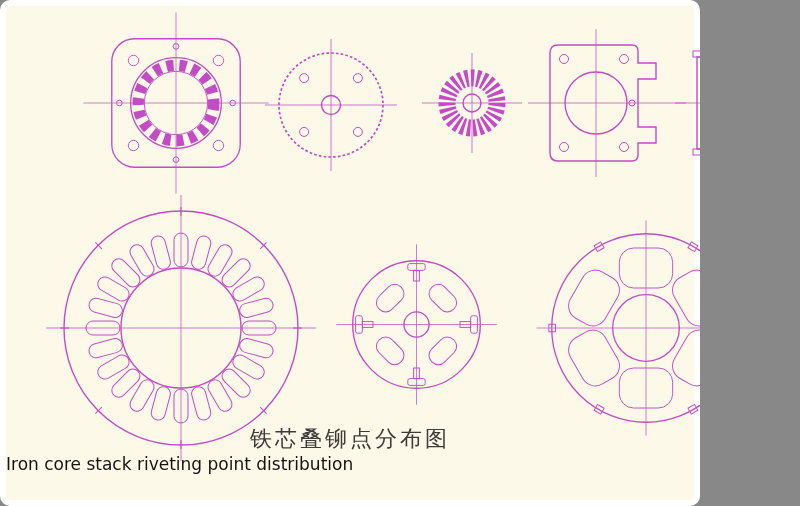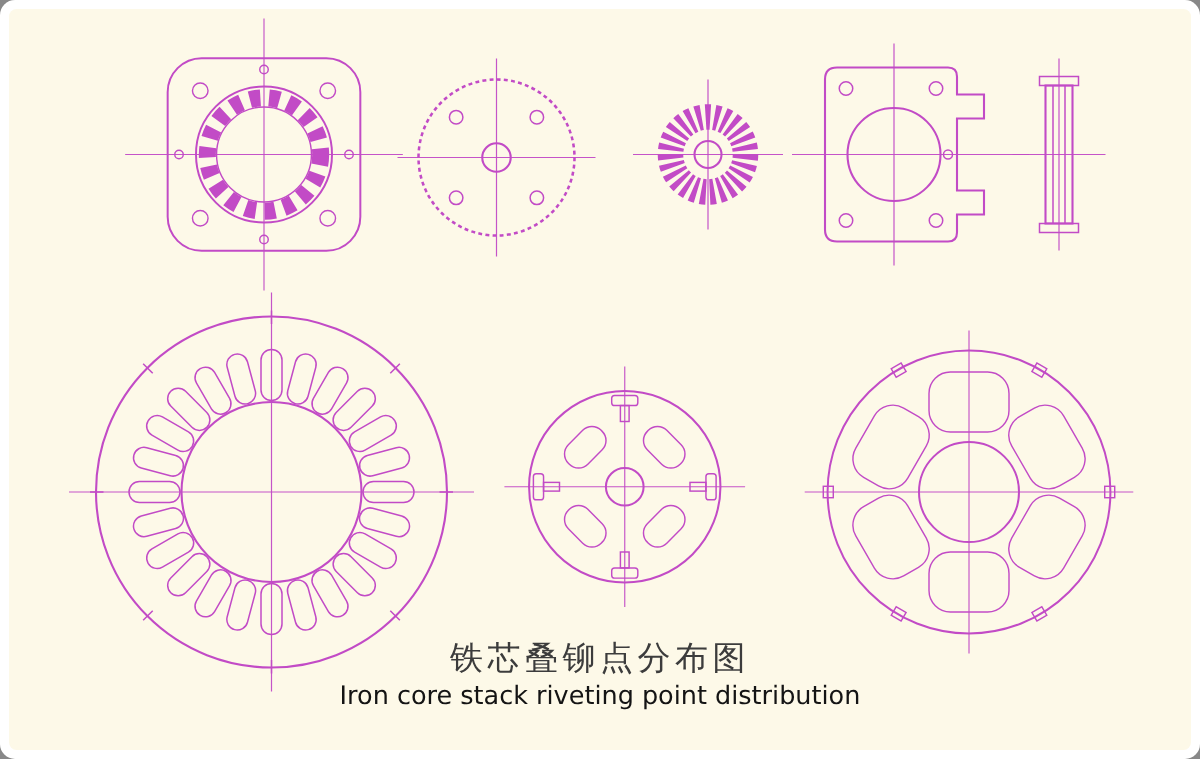--- a/index.html
+++ b/index.html
@@ -1,18 +1,18 @@
 <!DOCTYPE html>
 <html style="--background: #fdf9e8; --frame: #ffffff; --line: #c24bc6; --caption: #3c3c3c; --caption-en: #141414;"><head>
 <meta charset="utf-8">
 <style>
   html,body{margin:0;padding:0;background:#888;}
   #frame{
     position:relative;
-    width:800px;height:506px;
+    width:700px;height:506px;
     background:var(--frame,#ffffff);
     border-radius:10px;
     box-sizing:border-box;
     overflow:hidden;
     font-family:"DejaVu Sans","Liberation Sans",sans-serif;
   }
   #sheet{
     position:absolute;left:6px;top:6px;right:6px;bottom:6px;
     background:var(--background,#fdf9e8);
     border-radius:5px;
@@ -25,21 +25,21 @@
   .teeth{stroke:var(--line,#c24bc6);fill:none;}
   .cl   {stroke:var(--line,#c24bc6);fill:none;stroke-width:0.8;opacity:.95;}
   .caption-cn{
     position:absolute;left:0;right:0;top:418px;
     text-align:center;
     font-size:22px;letter-spacing:3px;
     color:var(--caption,#3c3c3c);
   }
   .caption-en{
     position:absolute;left:0;right:0;top:448px;
-    text-align:center;
+    text-align:left;
     font-size:17px;font-weight:500;
     color:var(--caption-en,#141414);
   }
 </style>
 </head>
 <body>
 
 <div id="frame">
   <div id="sheet">
 

